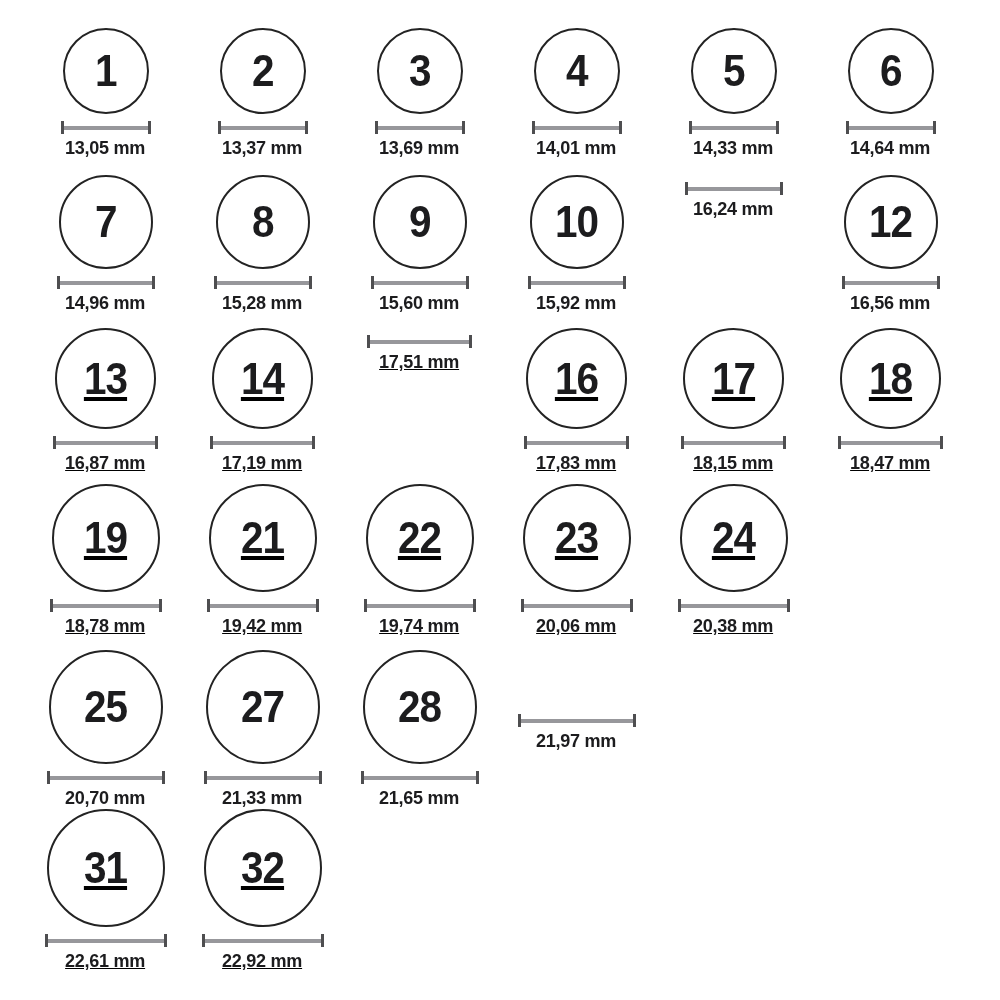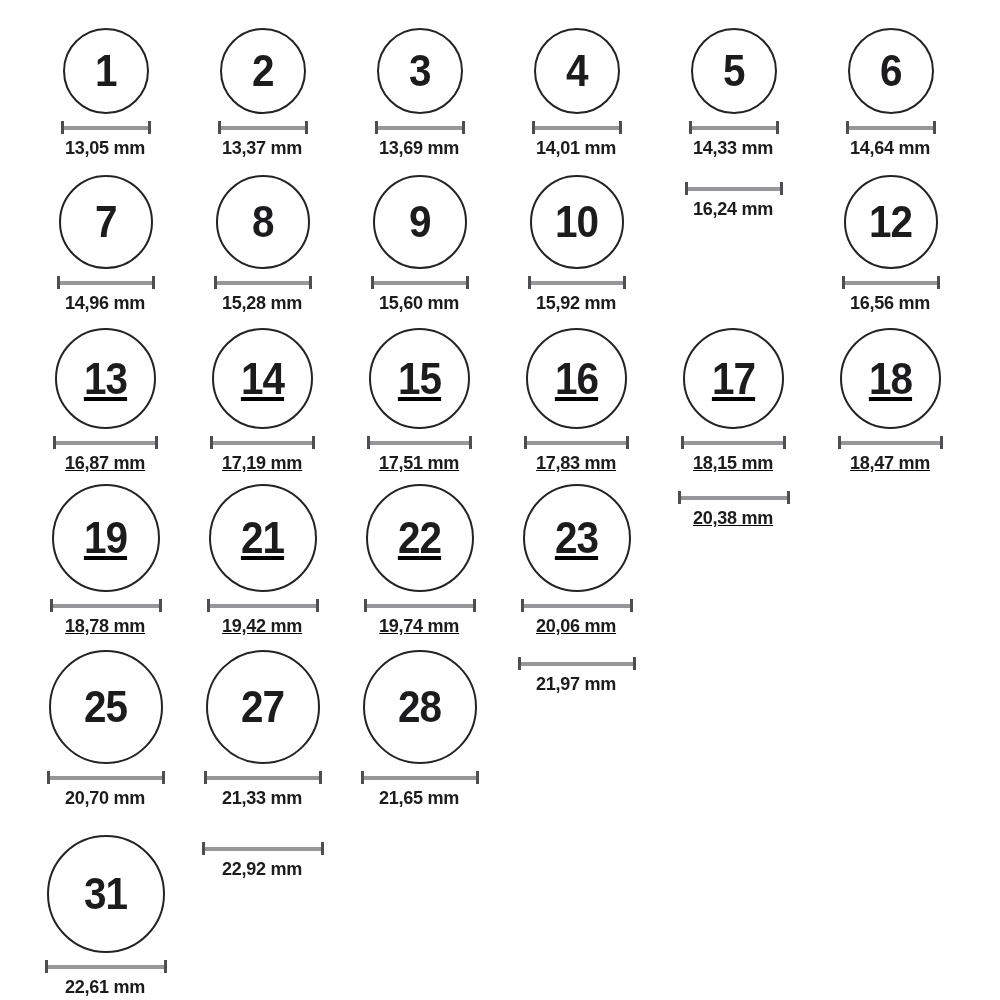--- a/index.html
+++ b/index.html
@@ -17,22 +17,22 @@
     padding: 28px 0 0 27px;
   }
   .row {
     display: flex;
   }
   
   .row.r0 { --d: 86px;  margin-bottom: 16px; }
   .row.r1 { --d: 94px;  margin-bottom: 14px; }
   .row.r2 { --d: 101px; margin-bottom: 10px; text-decoration: underline; }
   .row.r3 { --d: 108px; margin-bottom: 13px; text-decoration: underline; }
-  .row.r4 { --d: 114px; margin-bottom: 26px; }
-  .row.r5 { --d: 118px; margin-bottom: 16px; }
+  .row.r4 { --d: 114px; margin-bottom: 0; align-items: center; }
+  .row.r5 { --d: 118px; margin-bottom: 16px; text-decoration: underline; }
   .cell {
     width: 157px;
     display: flex;
     flex-direction: column;
     align-items: center;
   }
   .circle {
     width: var(--d);
     height: var(--d);
     box-sizing: border-box;
@@ -232,23 +232,20 @@
           <span class="num">14</span>
         </div>
         <div class="measure">
           <span class="tick"></span>
           <span class="bar"></span>
           <span class="tick"></span>
         </div>
         <div class="label">17,19 mm</div>
       </div>
       <div class="cell">
-        <div class="circle">
-          <span class="num">15</span>
-        </div>
         <div class="measure">
           <span class="tick"></span>
           <span class="bar"></span>
           <span class="tick"></span>
         </div>
         <div class="label">17,51 mm</div>
       </div>
       <div class="cell">
         <div class="circle">
           <span class="num">16</span>
@@ -322,20 +319,23 @@
           <span class="num">23</span>
         </div>
         <div class="measure">
           <span class="tick"></span>
           <span class="bar"></span>
           <span class="tick"></span>
         </div>
         <div class="label">20,06 mm</div>
       </div>
       <div class="cell">
+        <div class="circle">
+          <span class="num">24</span>
+        </div>
         <div class="measure">
           <span class="tick"></span>
           <span class="bar"></span>
           <span class="tick"></span>
         </div>
         <div class="label">20,38 mm</div>
       </div>
     </div>
     <div class="row r4">
       <div class="cell">
@@ -386,20 +386,23 @@
           <span class="num">31</span>
         </div>
         <div class="measure">
           <span class="tick"></span>
           <span class="bar"></span>
           <span class="tick"></span>
         </div>
         <div class="label">22,61 mm</div>
       </div>
       <div class="cell">
+        <div class="circle">
+          <span class="num">32</span>
+        </div>
         <div class="measure">
           <span class="tick"></span>
           <span class="bar"></span>
           <span class="tick"></span>
         </div>
         <div class="label">22,92 mm</div>
       </div>
     </div>
   </div>
 

